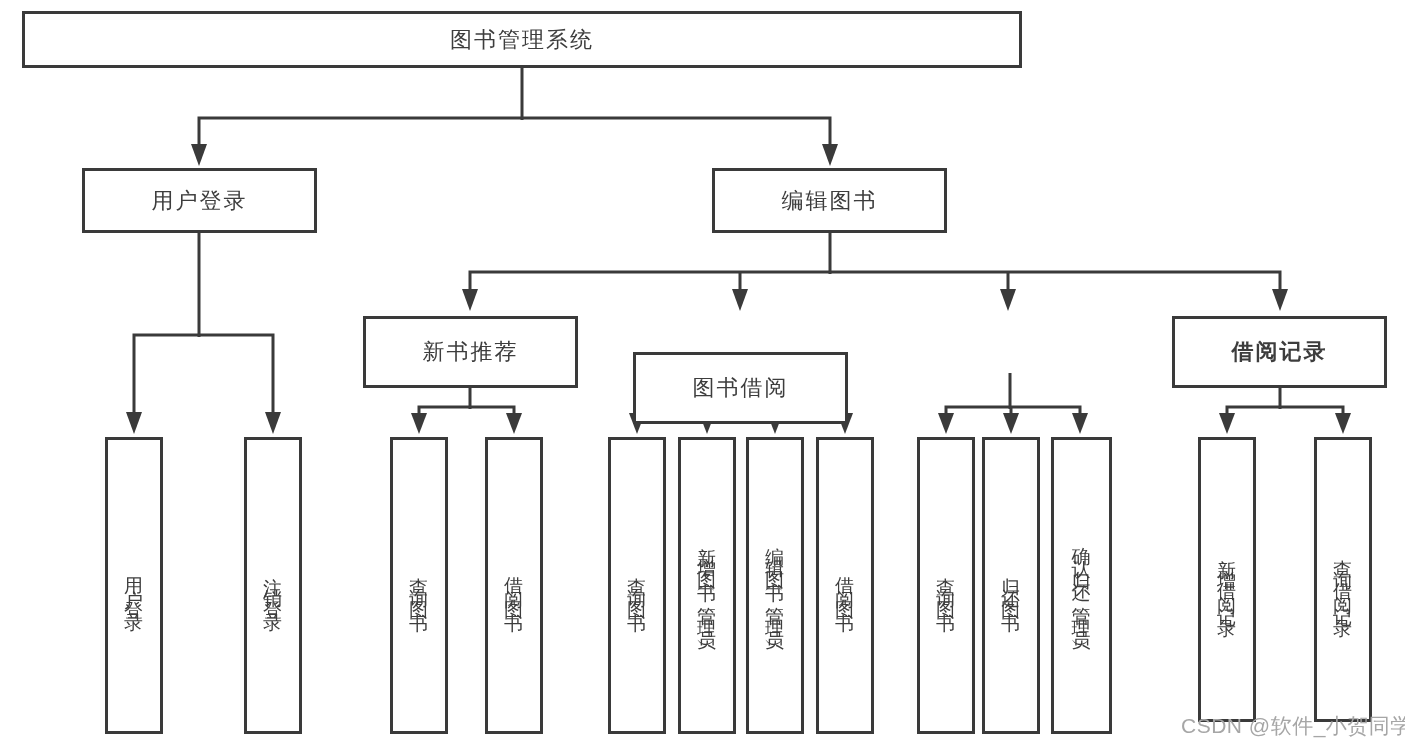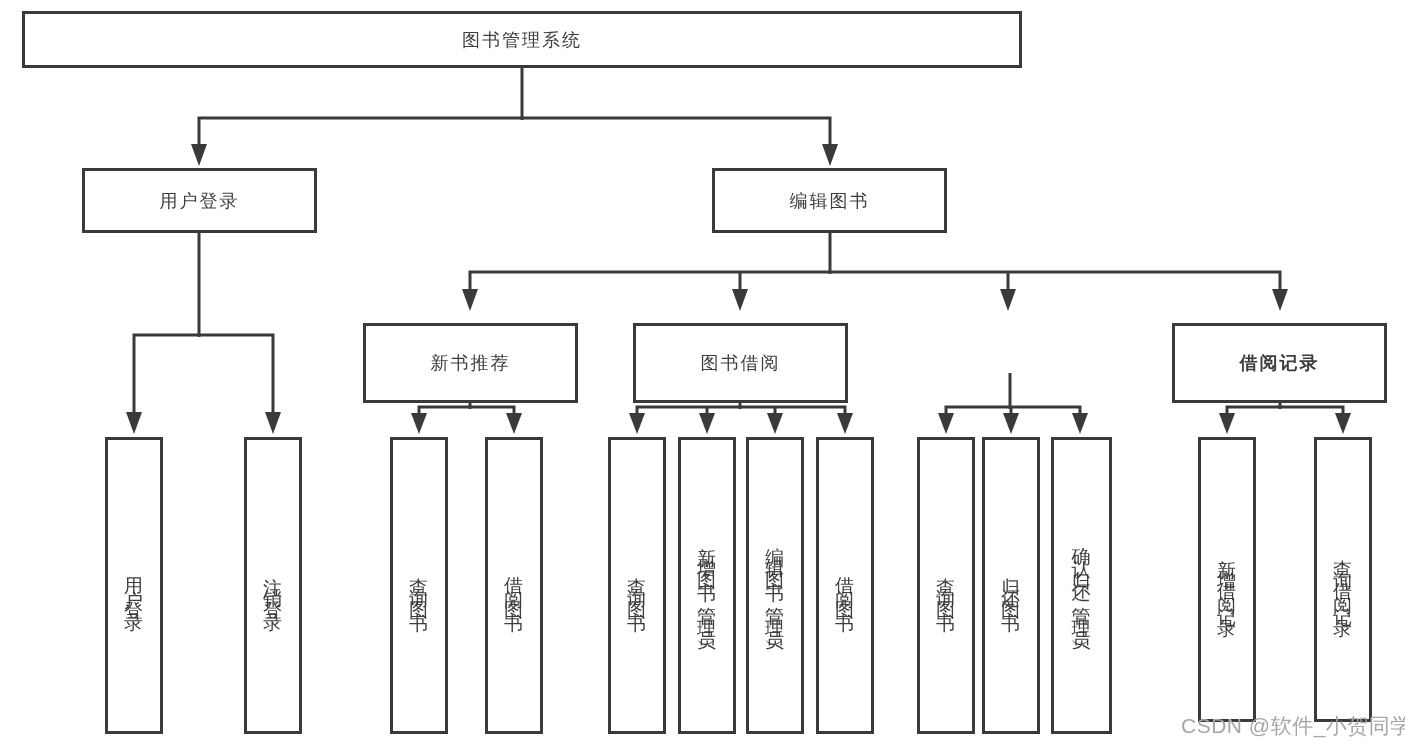--- a/index.html
+++ b/index.html
@@ -17,33 +17,33 @@
   .wires polygon { fill: var(--line, #3a3a3a); }
   .box {
     position: absolute;
     box-sizing: border-box;
     border: 3px solid var(--line, #3a3a3a);
     background: #ffffff;
     display: flex;
     align-items: center;
     justify-content: center;
   }
-  .h-label { font-size: 18px; letter-spacing: 2px; white-space: nowrap; }
+  .h-label { font-size: 22px; letter-spacing: 2px; white-space: nowrap; }
   .vtxt {
     writing-mode: vertical-rl;
     text-orientation: mixed;
     font-size: 19px;
     letter-spacing: 12px;
     line-height: 1;
   }
   .root  { left: 22px;  top: 11px;  width: 1000px; height: 57px; }
   .lv2-a { left: 82px;  top: 168px; width: 235px;  height: 65px; }
   .lv2-b { left: 712px; top: 168px; width: 235px;  height: 65px; }
-  .lv3   { top: 323px;  width: 215px; height: 80px; }
-  .lv3-a { left: 363px; }  .lv3-b { left: 633px; }
+  .lv3   { top: 316px;  width: 215px; height: 72px; }
+  .lv3-a { left: 363px; }  .lv3-b { left: 633px; margin-top: 36px; }
   .lv3-c { left: 902px; }  .lv3-d { left: 1172px; font-weight: bold; }
   .leaf  { top: 437px; width: 58px; height: 297px; }
   .leaf.short { height: 285px; }
   .watermark {
     position: absolute;
     left: 1181px;
     top: 712px;
     font-size: 21px;
     color: var(--watermark, #a6a6a6);
     white-space: nowrap;

